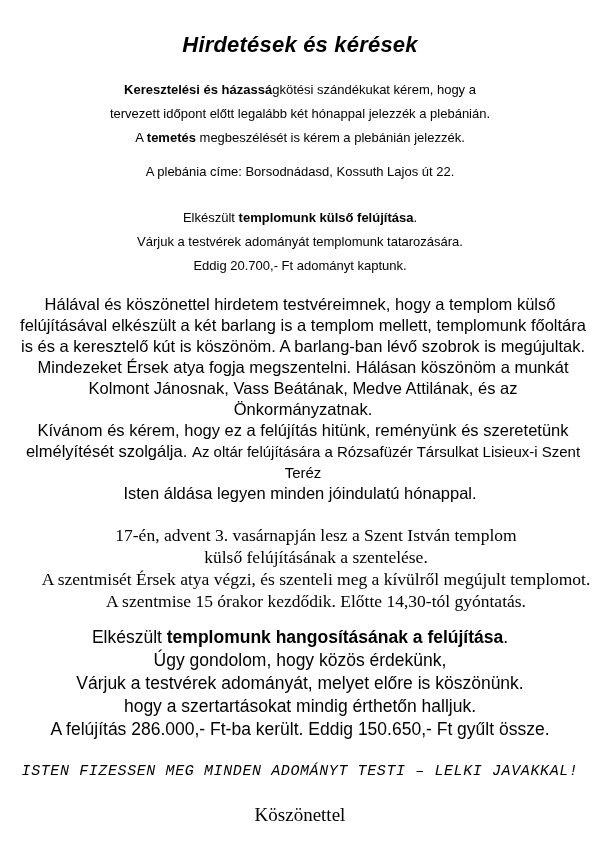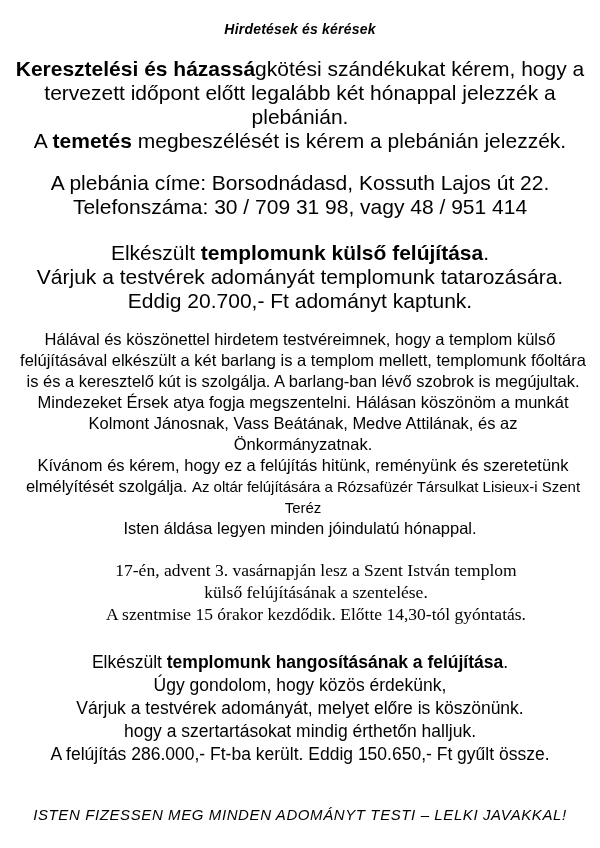--- a/index.html
+++ b/index.html
@@ -8,58 +8,58 @@
     width: 600px;
     height: 848px;
     margin: 0 auto;
     background: #ffffff;
     color: #000000;
     overflow: hidden;
     font-family: "Liberation Sans", sans-serif;
   }
   .center { text-align: center; }
   .doc-title {
-    padding-top: 21px;
-    font-size: 14px;
+    padding-top: 32px;
+    font-size: 22px;
     font-weight: bold;
     font-style: italic;
     letter-spacing: 0.2px;
   }
   .sans-block {
-    font-size: 21px;
+    font-size: 13px;
     line-height: 24px;
   }
   .intro { margin-top: 20px; }
-  .address { margin-top: 18px; }
+  .address { margin-top: 10px; }
   .exterior { margin-top: 22px; }
   .b { font-weight: bold; }
   .gratitude {
     margin-top: 16px;
     padding: 0 13px 0 13px;
     text-align: center;
     font-size: 16.5px;
     line-height: 21px;
   }
   .gratitude .indent { padding-left: 6px; }
   .small-inline { font-size: 15px; }
   .consecration {
     margin-top: 20px;
     font-family: "Liberation Serif", serif;
     font-size: 17.5px;
     line-height: 22px;
     padding-left: 32px;
   }
   .sound {
-    margin-top: 26px;
+    margin-top: 14px;
     font-size: 17.5px;
     line-height: 23px;
   }
   .blessing-line {
-    margin-top: 40px;
-    font-family: Liberation Sans, sans-serif;
+    margin-top: 22px;
+    font-family: Liberation Mono, monospace;
     font-style: italic;
     font-size: 15px;
     letter-spacing: 0.6px;
   }
   .thanks-line {
     margin-top: 24px;
     font-family: "Liberation Serif", serif;
     font-size: 19px;
   }
 </style>
@@ -71,43 +71,43 @@
   <div class="doc-title center">Hirdetések és kérések</div>
 
   <div class="sans-block intro center">
     <div><span class="b">Keresztelési és házassá</span><span>gkötési szándékukat kérem, hogy a</span></div>
     <div>tervezett időpont előtt legalább két hónappal jelezzék a plebánián.</div>
     <div><span>A </span><span class="b">temetés</span><span> megbeszélését is kérem a plebánián jelezzék.</span></div>
   </div>
 
   <div class="sans-block address center">
     <div>A plebánia címe: Borsodnádasd, Kossuth Lajos út 22.</div>
-    <div>Telefonszáma: 30 / 709 31 98, vagy 48 / 951 414</div>
   </div>
 
   <div class="sans-block exterior center">
     <div><span>Elkészült </span><span class="b">templomunk külső felújítása</span><span>.</span></div>
     <div>Várjuk a testvérek adományát templomunk tatarozására.</div>
     <div>Eddig 20.700,- Ft adományt kaptunk.</div>
   </div>
 
   <div class="gratitude">
     <div>Hálával és köszönettel hirdetem testvéreimnek, hogy a templom külső</div>
     <div class="indent">felújításával elkészült a két barlang is a templom mellett, templomunk főoltára</div>
-    <div class="indent">is és a keresztelő kút is szolgálja. A barlang-ban lévő szobrok is megújultak.</div>
+    <div class="indent">is és a keresztelő kút is köszönöm. A barlang-ban lévő szobrok is megújultak.</div>
     <div class="indent">Mindezeket Érsek atya fogja megszentelni. Hálásan köszönöm a munkát</div>
     <div class="indent">Kolmont Jánosnak, Vass Beátának, Medve Attilának, és az Önkormányzatnak.</div>
     <div class="indent">Kívánom és kérem, hogy ez a felújítás hitünk, reményünk és szeretetünk</div>
     <div class="indent"><span>elmélyítését szolgálja. </span><span class="small-inline">Az oltár felújítására a Rózsafüzér Társulkat Lisieux-i Szent Teréz</span></div>
     <div>Isten áldása legyen minden jóindulatú hónappal.</div>
   </div>
 
   <div class="consecration center">
     <div>17-én, advent 3. vasárnapján lesz a Szent István templom</div>
     <div>külső felújításának a szentelése.</div>
+    <div>A szentmisét Érsek atya végzi, és szenteli meg a kívülről megújult templomot.</div>
     <div>A szentmise 15 órakor kezdődik. Előtte 14,30-tól gyóntatás.</div>
   </div>
 
   <div class="sans-block sound center">
     <div><span>Elkészült </span><span class="b">templomunk hangosításának a felújítása</span><span>.</span></div>
     <div>Úgy gondolom, hogy közös érdekünk,</div>
     <div>Várjuk a testvérek adományát, melyet előre is köszönünk.</div>
     <div>hogy a szertartásokat mindig érthetőn halljuk.</div>
     <div>A felújítás 286.000,- Ft-ba került. Eddig 150.650,- Ft gyűlt össze.</div>
   </div>

